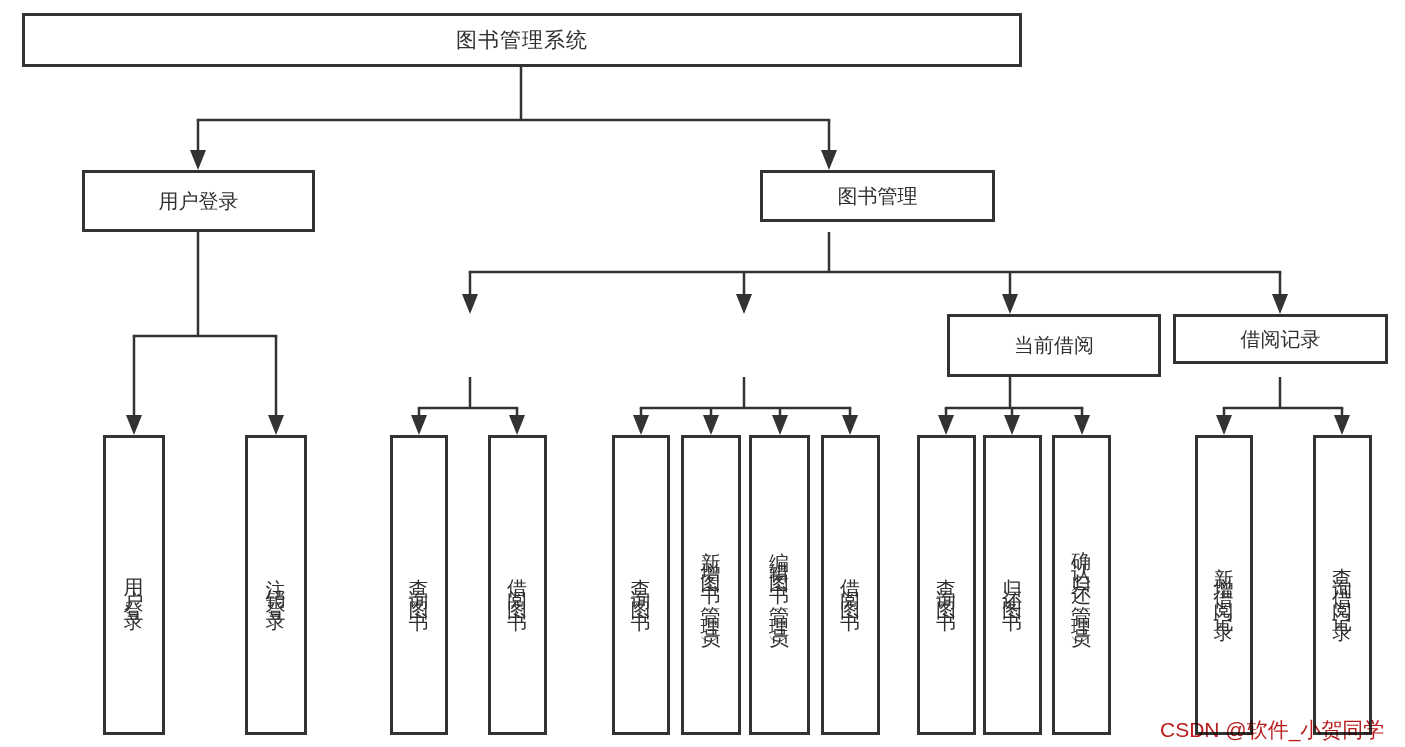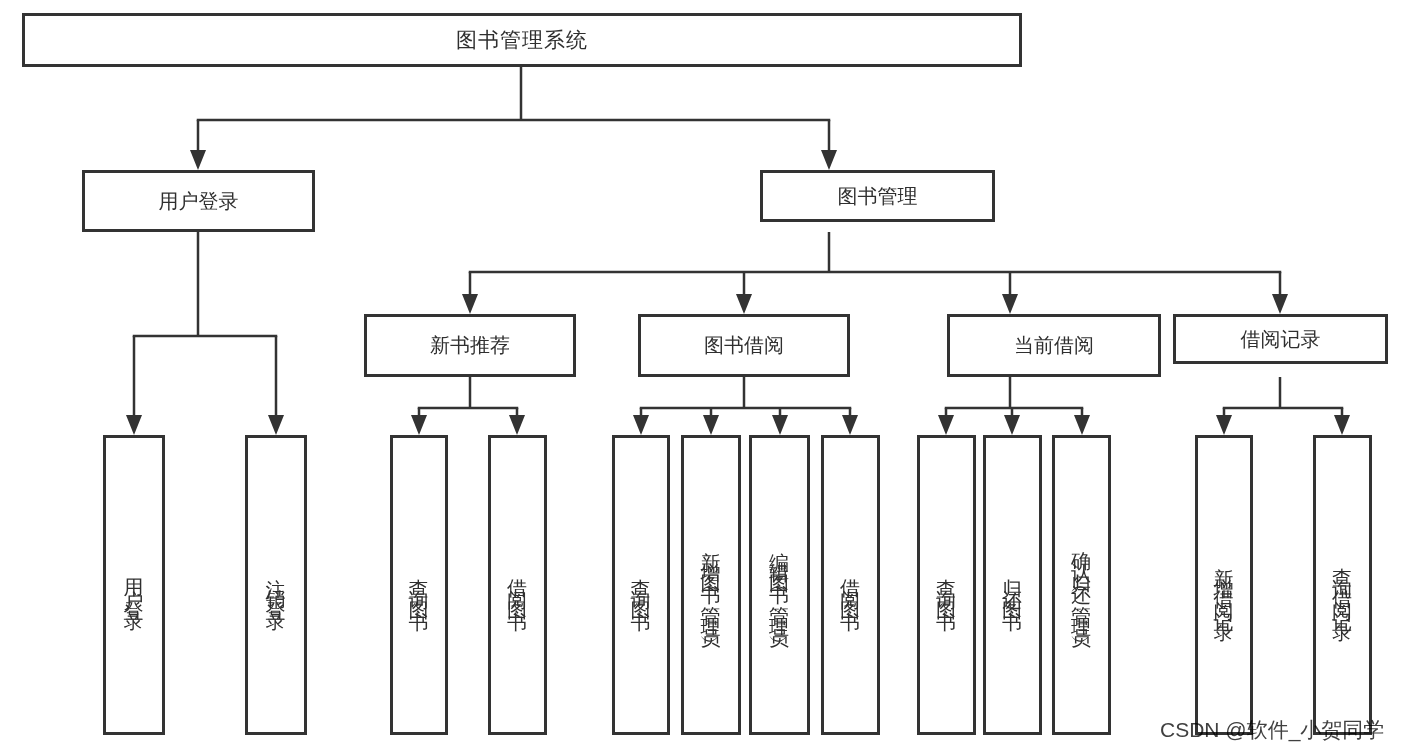--- a/index.html
+++ b/index.html
@@ -37,21 +37,21 @@
     letter-spacing: 11px;
     font-size: 20px;
     line-height: 1;
     white-space: nowrap;
   }
   .watermark {
     position: absolute;
     left: 1160px;
     top: 716px;
     font-size: 21px;
-    color: #404040;
+    color: #b91c1c;
     mix-blend-mode: multiply;
     z-index: 6;
     white-space: nowrap;
   }
 </style>
 </head>
 <body>
 
 <div class="stage">
 
@@ -131,22 +131,20 @@
         <polygon points="1334,415 1350,415 1342,435" stroke="none"></polygon>
       </g>
     </g>
   </svg>
 
   <div class="box root" style="left:22px; top:13px; width:1000px; height:54px;">图书管理系统</div>
 
   <div class="box" style="left:82px; top:170px; width:233px; height:62px;">用户登录</div>
   <div class="box" style="left:740px; top:170px; width:235px; height:52px;margin-left:20px;">图书管理</div>
 
-  <div class="box" style="left:364px; top:314px; width:212px; height:63px;">新书推荐</div>
-  <div class="box" style="left:638px; top:314px; width:212px; height:63px;">图书借阅</div>
   <div class="box" style="left:903px; top:314px; width:214px; height:63px;margin-left:44px;">当前借阅</div>
   <div class="box" style="left:1173px; top:314px; width:215px; height:50px;">借阅记录</div>
 
   <div class="box leaf" style="left:103px; top:435px; width:62px; height:300px;">
     <span>用户登录</span>
   </div>
   <div class="box leaf" style="left:245px; top:435px; width:62px; height:300px;">
     <span>注销登录</span>
   </div>
 

